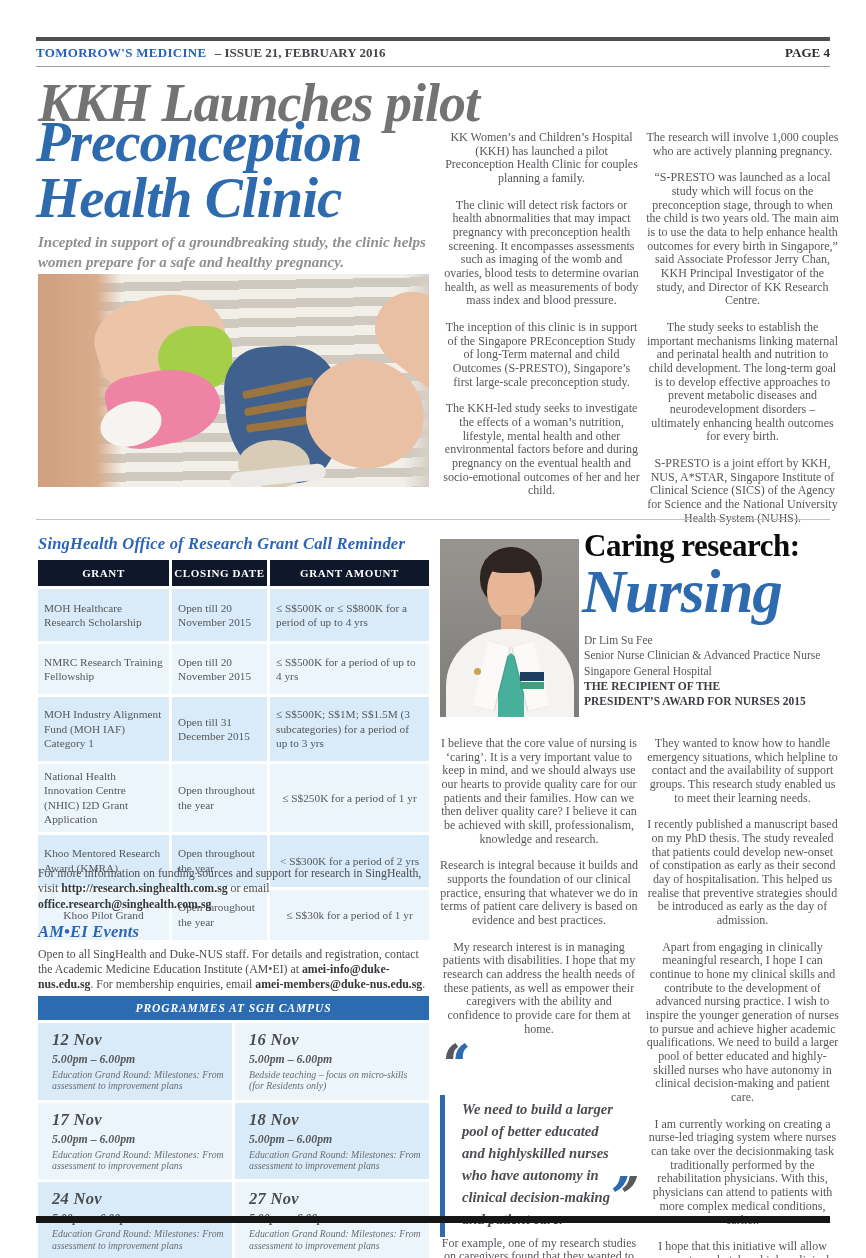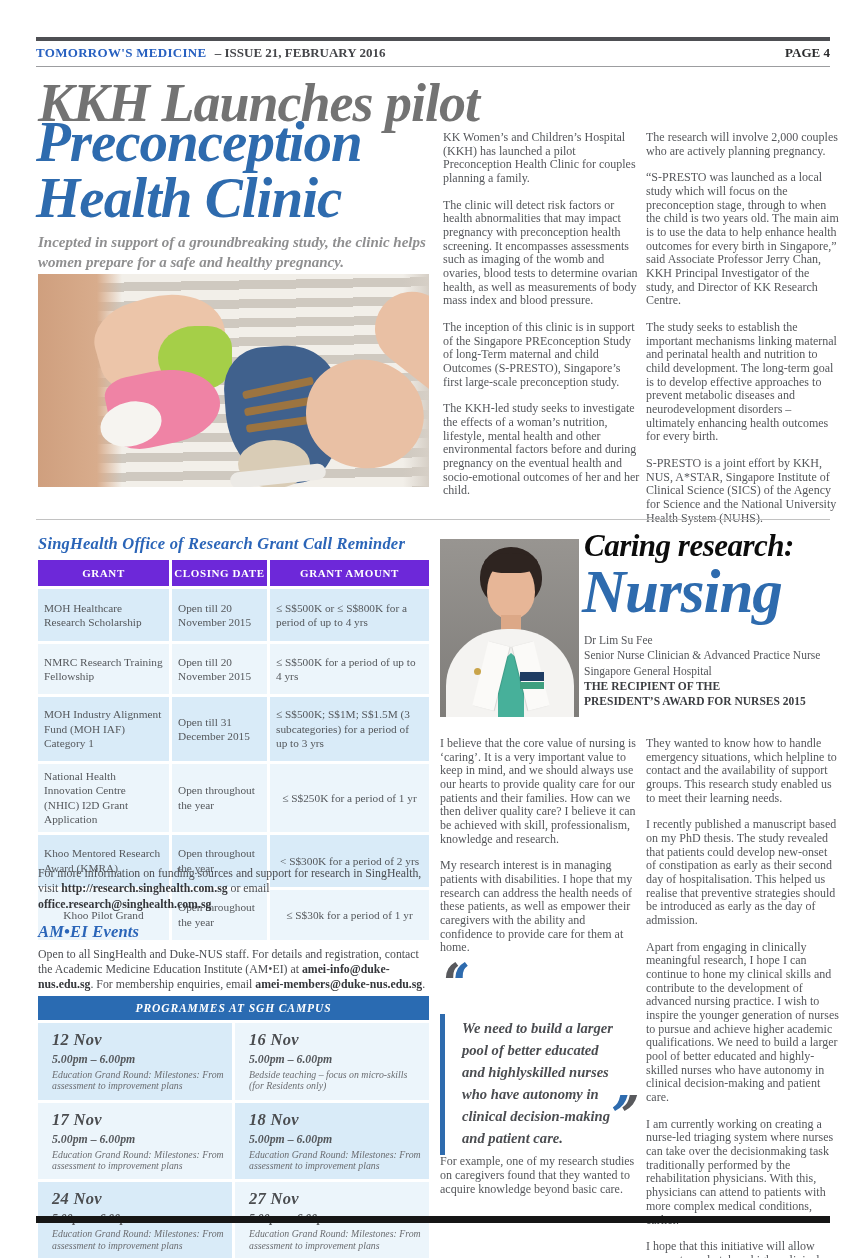--- a/index.html
+++ b/index.html
@@ -13,21 +13,21 @@
   .rule-top{left:36px;top:37px;width:794px;height:4px;background:#4e4f53;}
   .masthead{left:36px;top:45px;width:794px;display:flex;justify-content:space-between;align-items:baseline;font-size:13px;font-weight:bold;}
   .brand{color:#2760c0;letter-spacing:.3px;}
   .issue{color:#45464a;margin-left:5px;}
   .pagenum{color:#2b2c2e;}
   .rule-thin{left:36px;top:66px;width:794px;height:1px;background:#9c9da0;}
   
   .kicker{left:38px;top:76px;font-size:54px;font-style:italic;font-weight:bold;color:#737373;letter-spacing:-1px;line-height:1;}
   .big-title{left:36px;top:114px;font-size:57px;font-style:italic;font-weight:bold;color:#2e6bae;letter-spacing:-1px;line-height:.98;}
   .standfirst{left:38px;top:232px;width:392px;font-size:15px;font-style:italic;font-weight:bold;color:#8f8f90;line-height:1.35;}
-  .body-col p{font-size:12px;line-height:1.14;margin:0 0 13px 0;color:#55575b;}
+  .body-col p{font-size:12px;line-height:1.14;margin:0 0 13px 0;color:#55575b;text-align:center;}
   .ma-col1{left:443px;top:131px;width:197px;}
   .ma-col2{left:646px;top:131px;width:193px;}
   .mid-divider{left:36px;top:519px;width:794px;height:1px;background:#c2c2c2;}
   
   .photo-shoes{left:38px;top:274px;width:391px;height:213px;overflow:hidden;
     background:repeating-linear-gradient(179deg,#f2efe9 0 10px,#cfc9c0 10px 19px);}
   .ps-tan{position:absolute;left:0;top:0;width:84px;height:100%;
     background:linear-gradient(90deg,#cf9f7e 0%,#d8ac8c 70%,rgba(216,172,140,0) 100%);}
   .ps-tan2{position:absolute;right:0;top:0;width:26px;height:100%;background:linear-gradient(270deg,#d6cfc6,rgba(214,207,198,0));}
   .ps-handL{position:absolute;left:58px;top:22px;width:130px;height:92px;background:#ecc5a9;border-radius:42% 58% 55% 45%;transform:rotate(-16deg);}
@@ -43,21 +43,21 @@
   .ps-lace2{left:206px;top:128px;width:74px;transform:rotate(-10deg);}
   .ps-lace3{left:208px;top:146px;width:70px;transform:rotate(-8deg);}
   .ps-toeBlue{position:absolute;left:200px;top:166px;width:72px;height:48px;background:#d9ccb6;border-radius:50%;}
   .ps-soleBlue{position:absolute;left:192px;top:194px;width:96px;height:16px;background:#eceae6;border-radius:8px;transform:rotate(-6deg);}
   .ps-handR{position:absolute;left:268px;top:86px;width:118px;height:108px;background:#e9c0a4;border-radius:48% 52% 50% 50%;transform:rotate(8deg);}
   .ps-armR{position:absolute;left:330px;top:38px;width:140px;height:74px;background:#e9c0a4;border-radius:40px;transform:rotate(38deg);}
   
   .sec-title{font-size:16.5px;font-style:italic;font-weight:bold;color:#2b65b8;letter-spacing:.2px;}
   .grants-title{left:38px;top:534px;}
   .grants-table{left:38px;top:560px;width:391px;display:grid;grid-template-columns:131px 95px 159px;gap:3px;}
-  .g-head{background:#6d28d9;color:#fff;font-weight:bold;font-size:11px;letter-spacing:.6px;height:26px;display:flex;align-items:center;justify-content:center;}
+  .g-head{background:#0f172a;color:#fff;font-weight:bold;font-size:11px;letter-spacing:.6px;height:26px;display:flex;align-items:center;justify-content:center;}
   .g-cell{font-size:11.3px;color:#55585c;text-align:left;display:flex;align-items:center;justify-content:center;padding:5px 6px;line-height:1.28;}
   .bg-blue{background:#d9ebf8;} .bg-pale{background:#ecf5fb;}
   .rh1{min-height:42px;} .rh2{min-height:40px;} .rh3{min-height:54px;} .rh4{min-height:48px;} .rh5{min-height:42px;} .rh6{min-height:40px;}
   .grants-footer{left:38px;top:866px;width:394px;font-size:11.8px;line-height:1.3;color:#4b4d51;}
   .bold-link{font-weight:bold;color:#35373b;}
   
   .events-title{left:38px;top:922px;}
   .events-intro{left:38px;top:947px;width:396px;font-size:11.8px;line-height:1.28;color:#4b4d51;}
   .events-table{left:38px;top:996px;width:391px;font-style:italic;}
   .e-head{background:#2a6bb2;color:#fff;font-weight:bold;font-size:11.5px;letter-spacing:.9px;height:24px;display:flex;align-items:center;justify-content:center;}
@@ -72,21 +72,21 @@
   .pn-face{position:absolute;left:47px;top:20px;width:48px;height:60px;background:#e7b697;border-radius:50% 50% 46% 46%/55% 55% 45% 45%;}
   .pn-fringe{position:absolute;left:44px;top:14px;width:54px;height:20px;background:#2e2420;border-radius:50% 50% 40% 40%;}
   .pn-neck{position:absolute;left:61px;top:76px;width:20px;height:18px;background:#dca887;}
   .pn-jacket{position:absolute;left:6px;bottom:-4px;width:128px;height:92px;background:#f4f3f1;border-radius:48% 48% 4px 4px/62% 62% 4px 4px;}
   .pn-green{position:absolute;left:58px;bottom:0;width:26px;height:64px;background:#47b09a;clip-path:polygon(50% 0,100% 18%,100% 100%,0 100%,0 18%);}
   .pn-lapelL{position:absolute;left:40px;bottom:8px;width:22px;height:66px;background:#fbfaf8;transform:rotate(14deg);box-shadow:1px 0 1px rgba(0,0,0,.12);}
   .pn-lapelR{position:absolute;left:80px;bottom:8px;width:22px;height:66px;background:#fbfaf8;transform:rotate(-14deg);box-shadow:-1px 0 1px rgba(0,0,0,.12);}
   .pn-badge{position:absolute;left:80px;bottom:36px;width:24px;height:9px;background:#1f3c63;}
   .pn-badge2{position:absolute;left:80px;bottom:28px;width:24px;height:7px;background:#3f9f7f;}
   .pn-pin{position:absolute;left:34px;bottom:42px;width:7px;height:7px;border-radius:50%;background:#c9a44a;}
-  .n-kicker{left:584px;top:530px;font-size:31px;font-style:italic;font-weight:bold;color:#0c0c0c;letter-spacing:-.5px;line-height:1;}
+  .n-kicker{left:584px;top:530px;font-size:31px;font-weight:bold;color:#0c0c0c;letter-spacing:-.5px;line-height:1;}
   .n-title{left:582px;top:561px;font-size:61px;font-style:italic;font-weight:bold;color:#2e6bae;letter-spacing:-1px;line-height:1;}
   .n-creds{left:584px;top:633px;width:260px;font-size:11.5px;line-height:1.33;color:#55575b;}
   .n-award{font-weight:bold;color:#3b3d41;}
   .n-col1{left:440px;top:737px;width:198px;}
   .n-col2{left:646px;top:737px;width:193px;}
   .quote-open,.quote-close{font-size:56px;font-weight:bold;font-family:"DejaVu Serif",serif;letter-spacing:-10px;line-height:.6;}
   .quote-open{margin:6px 0 0 2px;height:34px;}
   .q-gray{color:#58595d;} .q-blue{color:#2e6bae;}
   .pull-quote{position:relative;margin-top:12px;border-left:5px solid #2e6bae;padding:4px 0 6px 17px;width:156px;
     font-size:14.6px;font-style:italic;font-weight:bold;color:#4b4d51;line-height:1.5;}
@@ -135,21 +135,21 @@
     <div class="ps-handR"></div>
   </div>
 
   <div class="abs body-col ma-col1">
     <p>KK Women’s and Children’s Hospital (KKH) has launched a pilot Preconception Health Clinic for couples planning a family.</p>
     <p>The clinic will detect risk factors or health abnormalities that may impact pregnancy with preconception health screening. It encompasses assessments such as imaging of the womb and ovaries, blood tests to determine ovarian health, as well as measurements of body mass index and blood pressure.</p>
     <p>The inception of this clinic is in support of the Singapore PREconception Study of long-Term maternal and child Outcomes (S-PRESTO), Singapore’s first large-scale preconception study.</p>
     <p>The KKH-led study seeks to investigate the effects of a woman’s nutrition, lifestyle, mental health and other environmental factors before and during pregnancy on the eventual health and socio-emotional outcomes of her and her child.</p>
   </div>
   <div class="abs body-col ma-col2">
-    <p>The research will involve 2,000 couples who are actively planning pregnancy.</p>
+    <p>The research will involve 1,000 couples who are actively planning pregnancy.</p>
     <p>“S-PRESTO was launched as a local study which will focus on the preconception stage, through to when the child is two years old. The main aim is to use the data to help enhance health outcomes for every birth in Singapore,” said Associate Professor Jerry Chan, KKH Principal Investigator of the study, and Director of KK Research Centre.</p>
     <p>The study seeks to establish the important mechanisms linking maternal and perinatal health and nutrition to child development. The long-term goal is to develop effective approaches to prevent metabolic diseases and neurodevelopment disorders – ultimately enhancing health outcomes for every birth.</p>
     <p>S-PRESTO is a joint effort by KKH, NUS, A*STAR, Singapore Institute of Clinical Science (SICS) of the Agency for Science and the National University Health System (NUHS).</p>
   </div>
 
   <div class="abs mid-divider"></div>
 
   <div class="abs sec-title grants-title">SingHealth Office of Research Grant Call Reminder</div>
   <div class="abs grants-table">
     <div class="g-head">GRANT</div>
@@ -242,20 +242,21 @@
   <div class="abs n-creds">
     <div>Dr Lim Su Fee</div>
     <div>Senior Nurse Clinician &amp; Advanced Practice Nurse</div>
     <div>Singapore General Hospital</div>
     <div class="n-award">THE RECIPIENT OF THE</div>
     <div class="n-award">PRESIDENT’S AWARD FOR NURSES 2015</div>
   </div>
 
   <div class="abs body-col n-col1">
     <p>I believe that the core value of nursing is ‘caring’. It is a very important value to keep in mind, and we should always use our hearts to provide quality care for our patients and their families. How can we then deliver quality care? I believe it can be achieved with skill, professionalism, knowledge and research.</p>
+    <p>Research is integral because it builds and supports the foundation of our clinical practice, ensuring that whatever we do in terms of patient care delivery is based on evidence and best practices.</p>
     <p>My research interest is in managing patients with disabilities. I hope that my research can address the health needs of these patients, as well as empower their caregivers with the ability and confidence to provide care for them at home.</p>
     <div class="quote-open"><span class="q-gray">‘</span><span class="q-blue">‘</span></div>
     <div class="pull-quote">
       <span>We need to build a larger pool of better educated and highlyskilled nurses who have autonomy in clinical decision-making and patient care.</span>
       <div class="quote-close"><span class="q-blue">’</span><span class="q-gray">’</span></div>
     </div>
     <p class="n-closing">For example, one of my research studies on caregivers found that they wanted to acquire knowledge beyond basic care.</p>
   </div>
   <div class="abs body-col n-col2">
     <p>They wanted to know how to handle emergency situations, which helpline to contact and the availability of support groups. This research study enabled us to meet their learning needs.</p>

